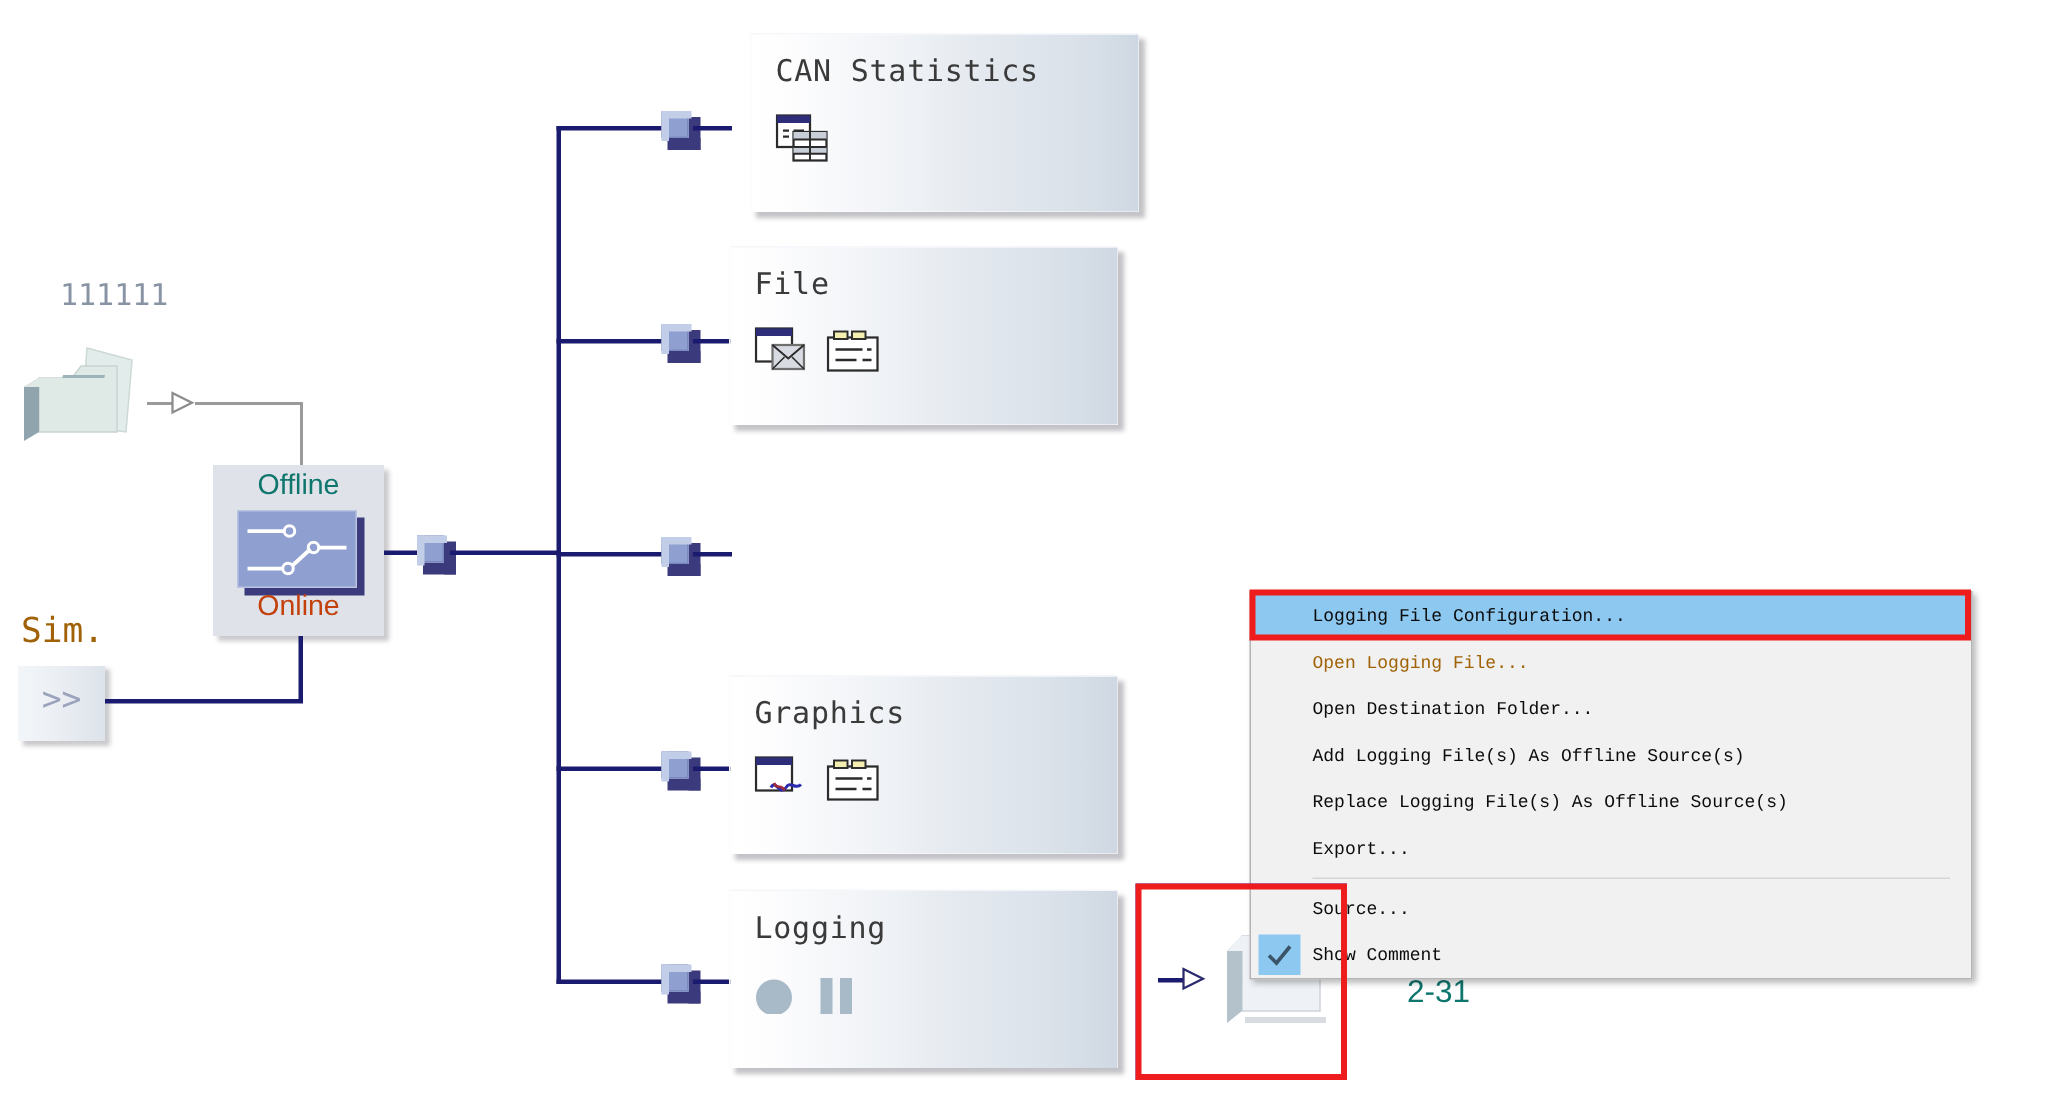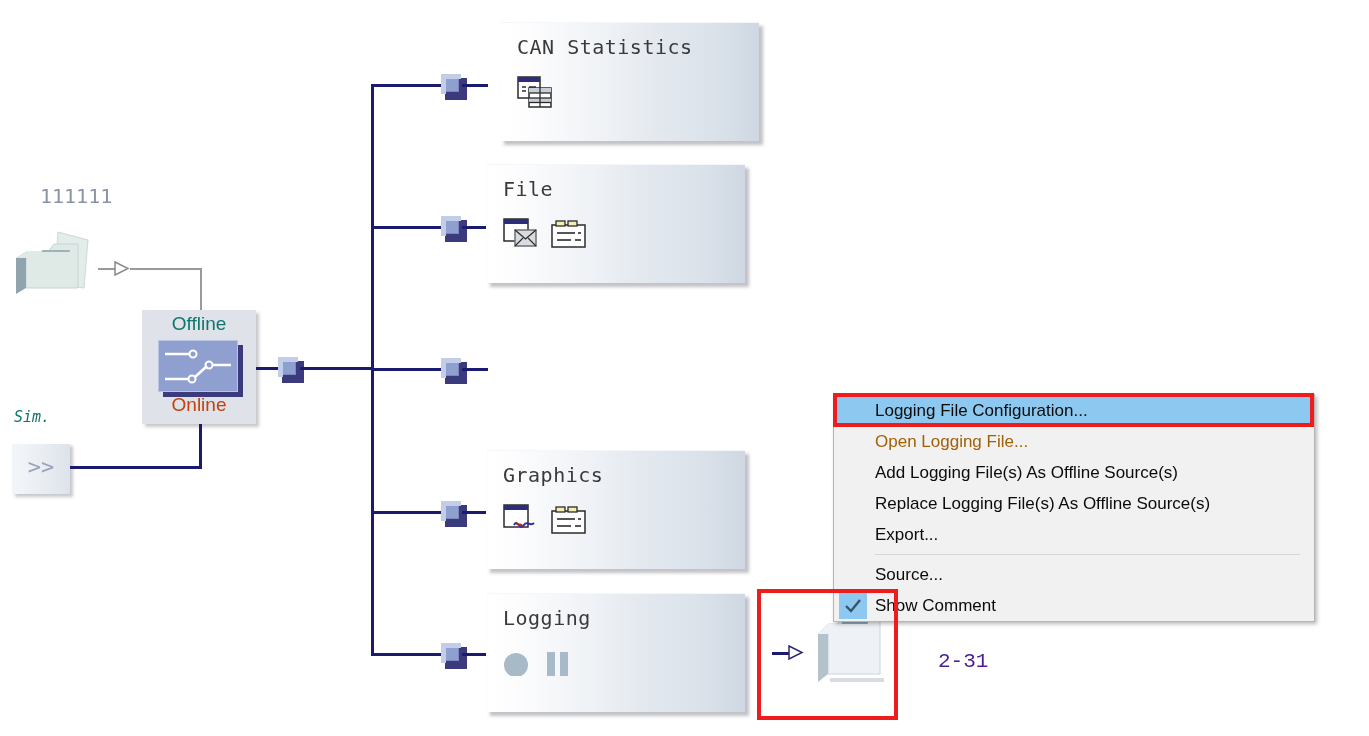--- a/index.html
+++ b/index.html
@@ -54,47 +54,47 @@
     background:#8f9fd0;border:1px solid #b9c4e0;box-sizing:border-box;
     box-shadow:5px 5px 0 #3a3a7c;}
 
   
   .simbtn{position:absolute;left:12px;top:443px;width:58px;height:50px;
     background:linear-gradient(to right,#f3f6f9 0%,#eaeef3 50%,#dde3ea 100%);
     box-shadow:3px 3px 3px rgba(120,120,130,.4);border-top:1px solid #fff;}
   .simbtn span{position:absolute;left:0;top:10px;width:100%;text-align:center;
     font-family:"DejaVu Sans Mono","Liberation Mono",monospace;font-size:22px;color:#9aa3bb;}
   .simlbl{position:absolute;left:14px;top:408px;
-    font-family:"DejaVu Sans Mono","Liberation Mono",monospace;font-size:15px;color:#0f766e;font-style:italic;}
+    font-family:"DejaVu Sans Mono","Liberation Mono",monospace;font-size:23px;color:#a16207;}
 
   .toplbl{position:absolute;left:40px;top:184px;
     font-family:"DejaVu Sans Mono","Liberation Mono",monospace;font-size:20px;color:#8894a4;}
 
   
   .menu{
     position:absolute;left:833px;top:394px;width:480px;
     background:#f1f1f1;border:1px solid #b4b4b4;
     box-shadow:2px 2px 4px rgba(0,0,0,.28);
-    font-size:17px;color:#0b0b0b;z-index:40;
+    font-size:12px;color:#0b0b0b;z-index:40;font-family:Liberation Mono, monospace;
   }
   .menu .gutter{position:absolute;left:1px;top:1px;width:36px;bottom:1px;background:#f1f1f1;}
   .mi{position:relative;height:31px;display:flex;align-items:center;padding-left:41px;white-space:nowrap;z-index:2;}
   .mi.sel{background:#8dc8f0;}
   .mi.dis{color:#a16207;}
   .msep{height:1px;background:#d6d6d6;margin:4px 14px 4px 41px;position:relative;z-index:2;}
   .chk{position:absolute;left:5px;top:2px;width:28px;height:27px;background:#8dc8f0;
        display:flex;align-items:center;justify-content:center;}
   .chk svg{display:block;}
 
   
   .hl{position:absolute;border:4px solid #ee1c1c;box-sizing:border-box;z-index:60;pointer-events:none;}
   .hl-blue{position:absolute;box-sizing:border-box;border:2px solid #2a4bd0;z-index:59;pointer-events:none;}
 
   .caption{position:absolute;left:938px;top:650px;
-    font-family:Liberation Mono, monospace;font-size:21px;color:#4c1d95;}
+    font-family:Liberation Sans, sans-serif;font-size:21px;color:#0f766e;}
 
   .fileicon{position:absolute;}
 </style>
 </head>
 <body>
 
 <div class="canvas">
 
   <div class="toplbl">111111</div>
 
@@ -308,20 +308,23 @@
   <div class="menu">
     <div class="gutter"></div>
 
     <div class="mi sel">
       <span>Logging File Configuration...</span>
     </div>
     <div class="mi dis">
       <span>Open Logging File...</span>
     </div>
     <div class="mi">
+      <span>Open Destination Folder...</span>
+    </div>
+    <div class="mi">
       <span>Add Logging File(s) As Offline Source(s)</span>
     </div>
     <div class="mi">
       <span>Replace Logging File(s) As Offline Source(s)</span>
     </div>
     <div class="mi">
       <span>Export...</span>
     </div>
 
     <div class="msep"></div>

